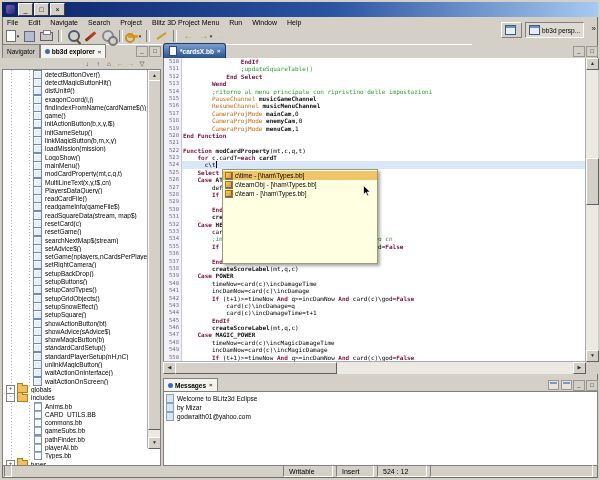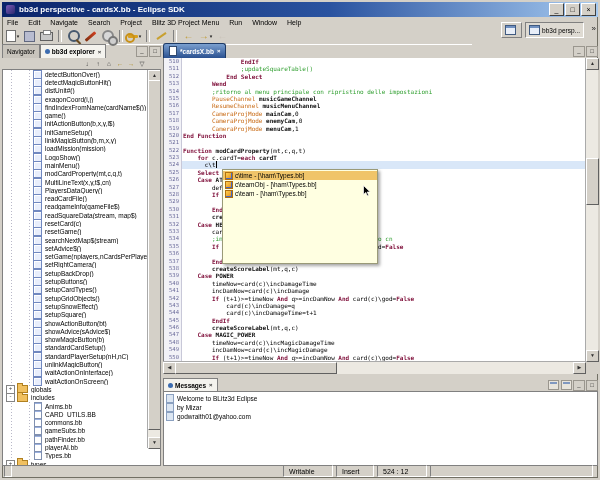--- a/index.html
+++ b/index.html
@@ -108,21 +108,20 @@
   
   #status{position:absolute;left:2px;right:2px;bottom:2px;height:12px;display:flex;align-items:stretch;font-size:7px;color:#000;padding:1px 2px;}
   .scell{border:1px solid;border-color:#808080 #fff #fff #808080;padding:0 5px;display:flex;align-items:center;white-space:nowrap;margin-right:3px;}
   .sgrip{width:6px;border:1px solid;border-color:#808080 #fff #fff #808080;margin-right:3px;}
 </style>
 </head>
 <body>
 
 <div id="titlebar">
   <span class="tb-icon"></span>
-  <span class="tb-title">bb3d perspective - cardsX.bb - Eclipse SDK</span>
   <span class="win-btn">_</span>
   <span class="win-btn">□</span>
   <span class="win-btn">×</span>
 </div>
 
 <div id="menubar">
     <span class="mi">File</span>
     <span class="mi">Edit</span>
     <span class="mi">Navigate</span>
     <span class="mi">Search</span>

